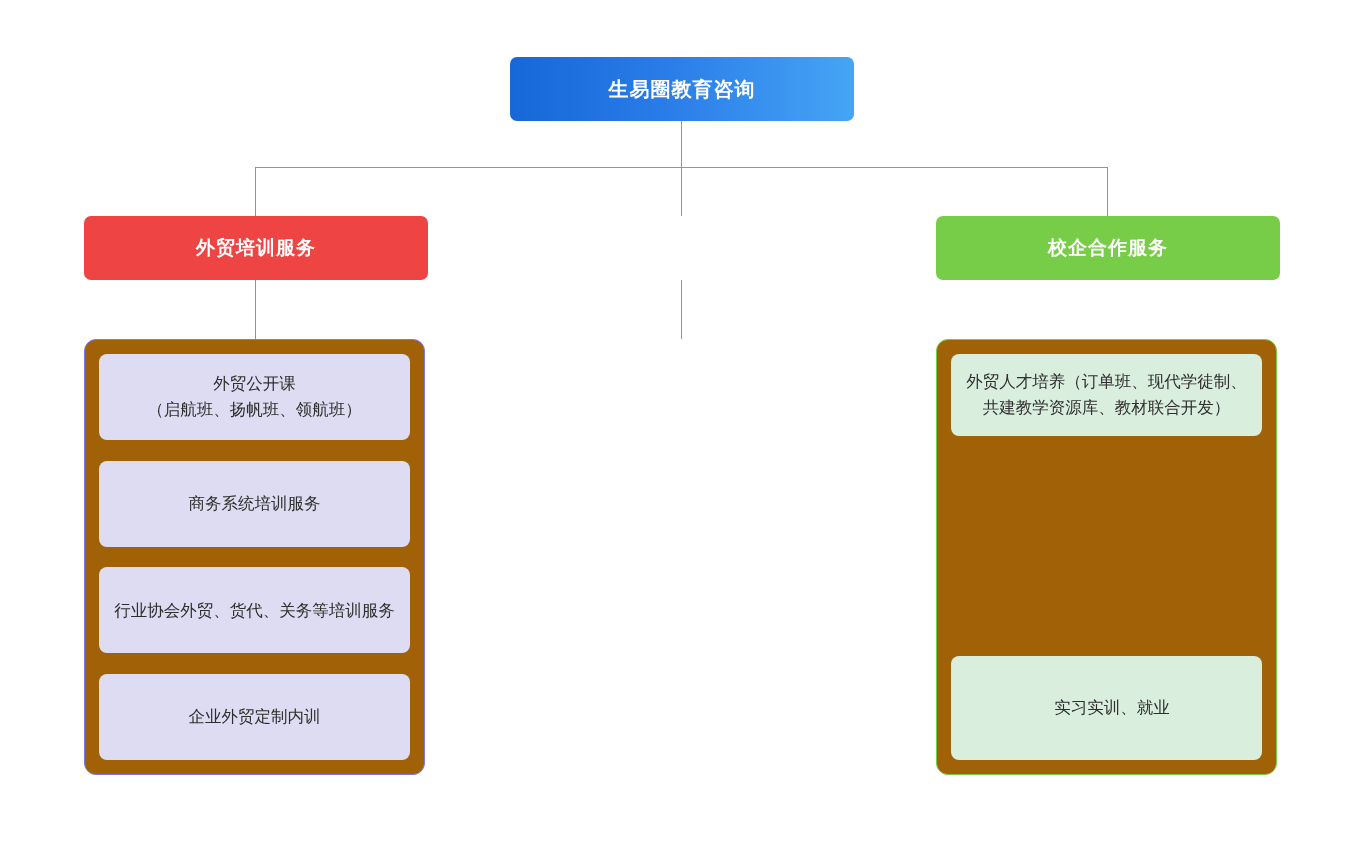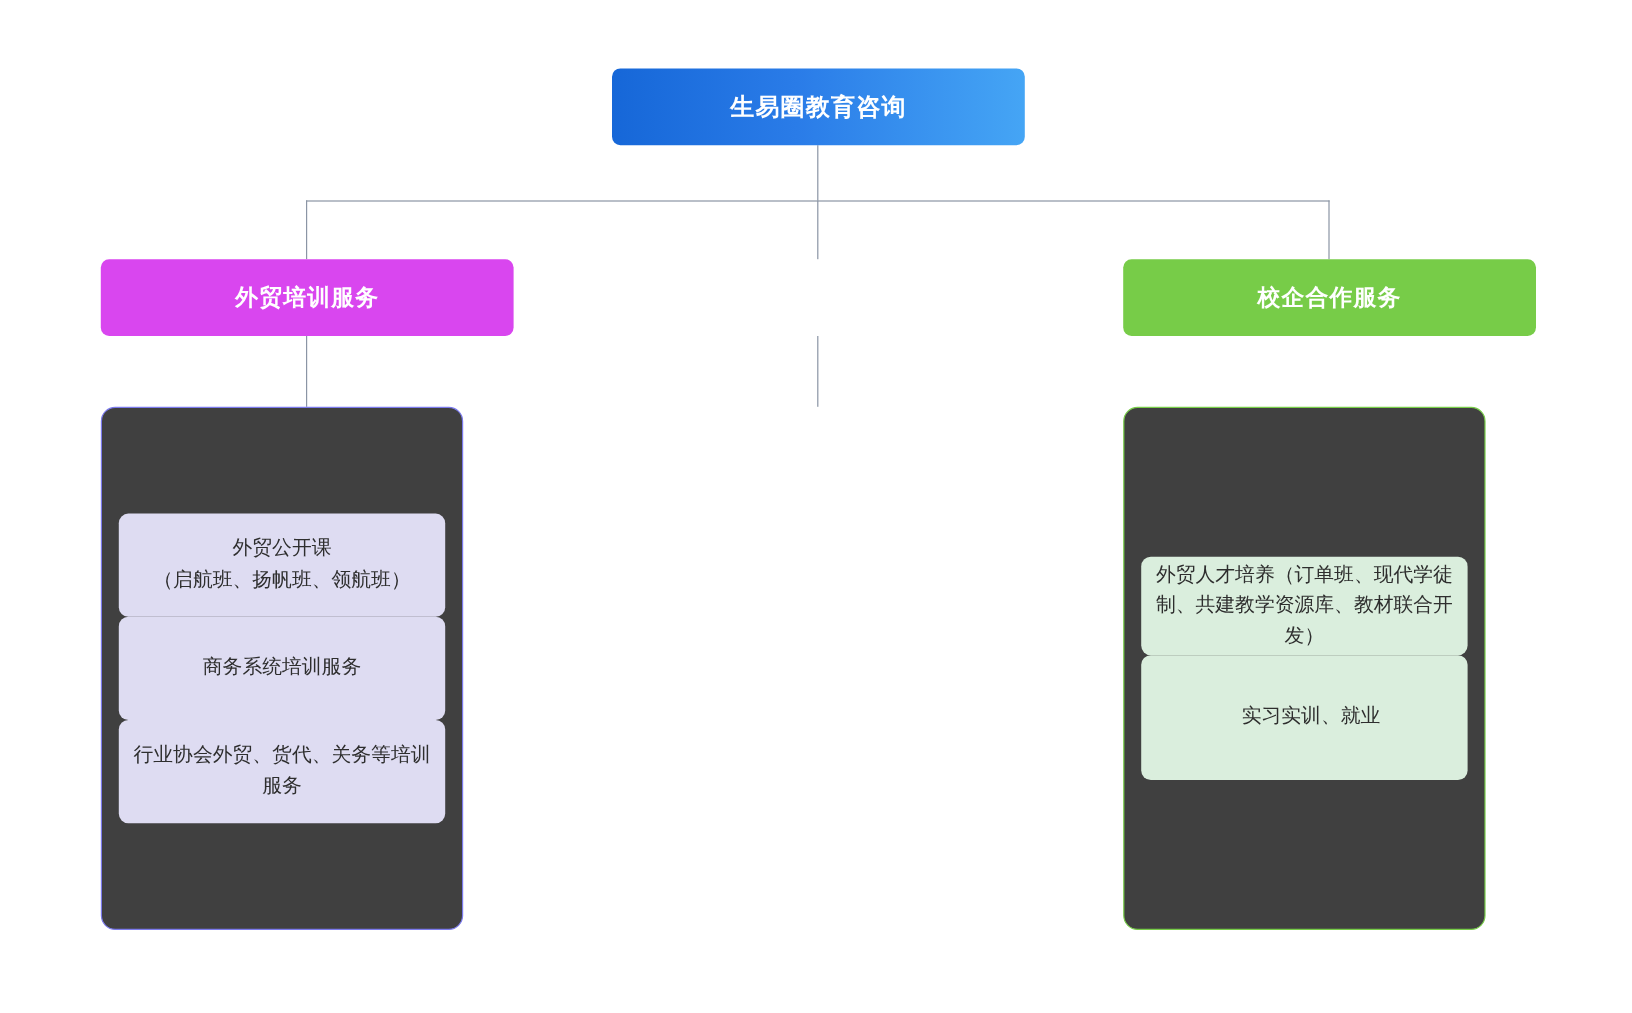--- a/index.html
+++ b/index.html
@@ -70,39 +70,39 @@
     border-radius: 7px;
     display: flex;
     align-items: center;
     justify-content: center;
     color: #ffffff;
     font-size: 19px;
     font-weight: bold;
     letter-spacing: 1px;
     box-sizing: border-box;
   }
-  .branch-1 .branch-header { background: #d946ef; }
+  .branch-1 .branch-header { background: #ef4444; }
   .branch-2 .branch-header { background: #1fb6b8; }
   .branch-3 .branch-header { background: #77cc48; }
 
   
   .branch-body {
     position: absolute;
     top: 123px;            
     left: 0;
-    width: 302px;
+    width: 341px;
     height: 436px;         
     box-sizing: border-box;
     border: 1.6px solid #cccccc;
     border-radius: 12px;
-    background: #404040;
+    background: #a16207;
     padding: 14px 14px;
     display: flex;
     flex-direction: column;
-    justify-content: center;
+    justify-content: space-between;
   }
   .branch-1 .branch-body { border-color: #7b7aec; }
   .branch-2 .branch-body { border-color: #1fb6b8; }
   .branch-3 .branch-body { border-color: #77cc48; }
 
   .chip {
     border-radius: 8px;
     display: flex;
     align-items: center;
     justify-content: center;
@@ -162,20 +162,21 @@
 
   <div class="branch branch-1">
     <div class="branch-header">
       <span>外贸培训服务</span>
     </div>
     <div class="branch-body">
       <div class="chip">外贸公开课
 （启航班、扬帆班、领航班）</div>
       <div class="chip">商务系统培训服务</div>
       <div class="chip">行业协会外贸、货代、关务等培训服务</div>
+      <div class="chip">企业外贸定制内训</div>
     </div>
   </div>
 
 
   <div class="branch branch-3">
     <div class="branch-header">
       <span>校企合作服务</span>
     </div>
     <div class="branch-body">
       <div class="chip">外贸人才培养（订单班、现代学徒制、共建教学资源库、教材联合开发）</div>

